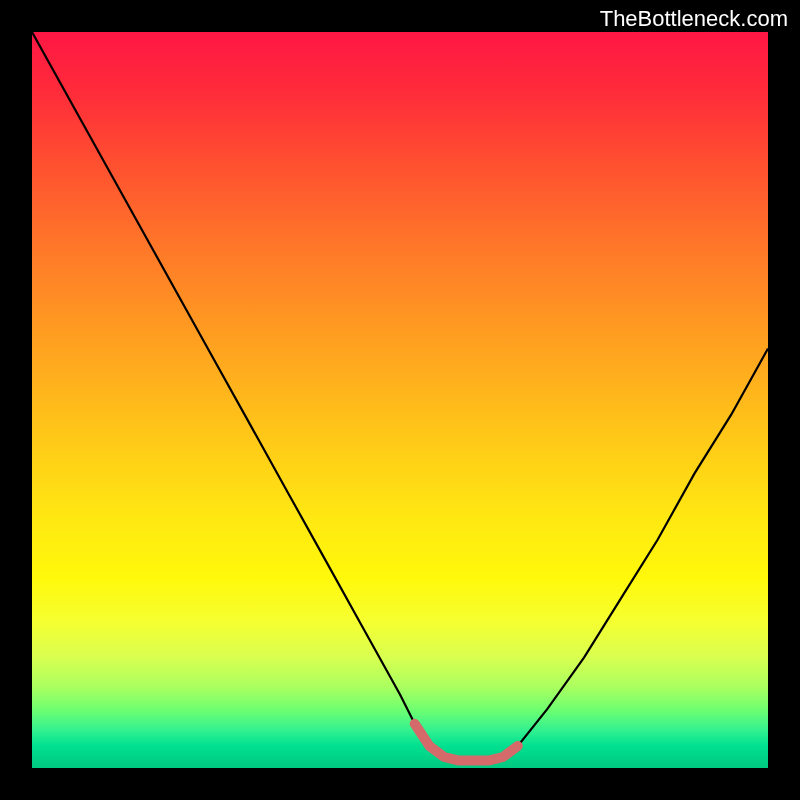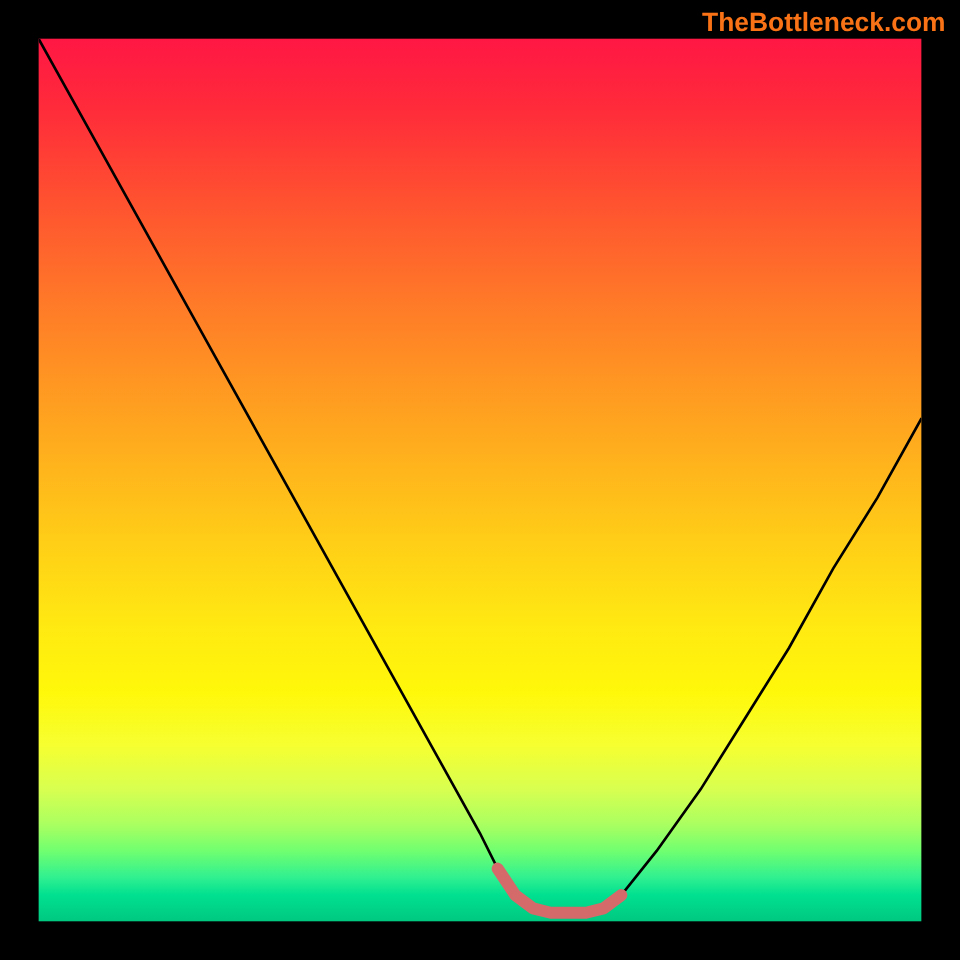--- a/index.html
+++ b/index.html
@@ -8,23 +8,23 @@
     width: 800px;
     height: 800px;
     background: #000;
     position: relative;
     font-family: Arial, sans-serif;
   }
   .watermark {
     position: absolute;
     top: 6px;
     right: 12px;
-    color: #f97316;
+    color: #ffffff;
     font-size: 22px;
-    font-weight: 700;
+    font-weight: 400;
     z-index: 10;
   }
   .plot {
     position: absolute;
     left: 32px;
     top: 32px;
     width: 736px;
     height: 736px;
     overflow: hidden;
   }

